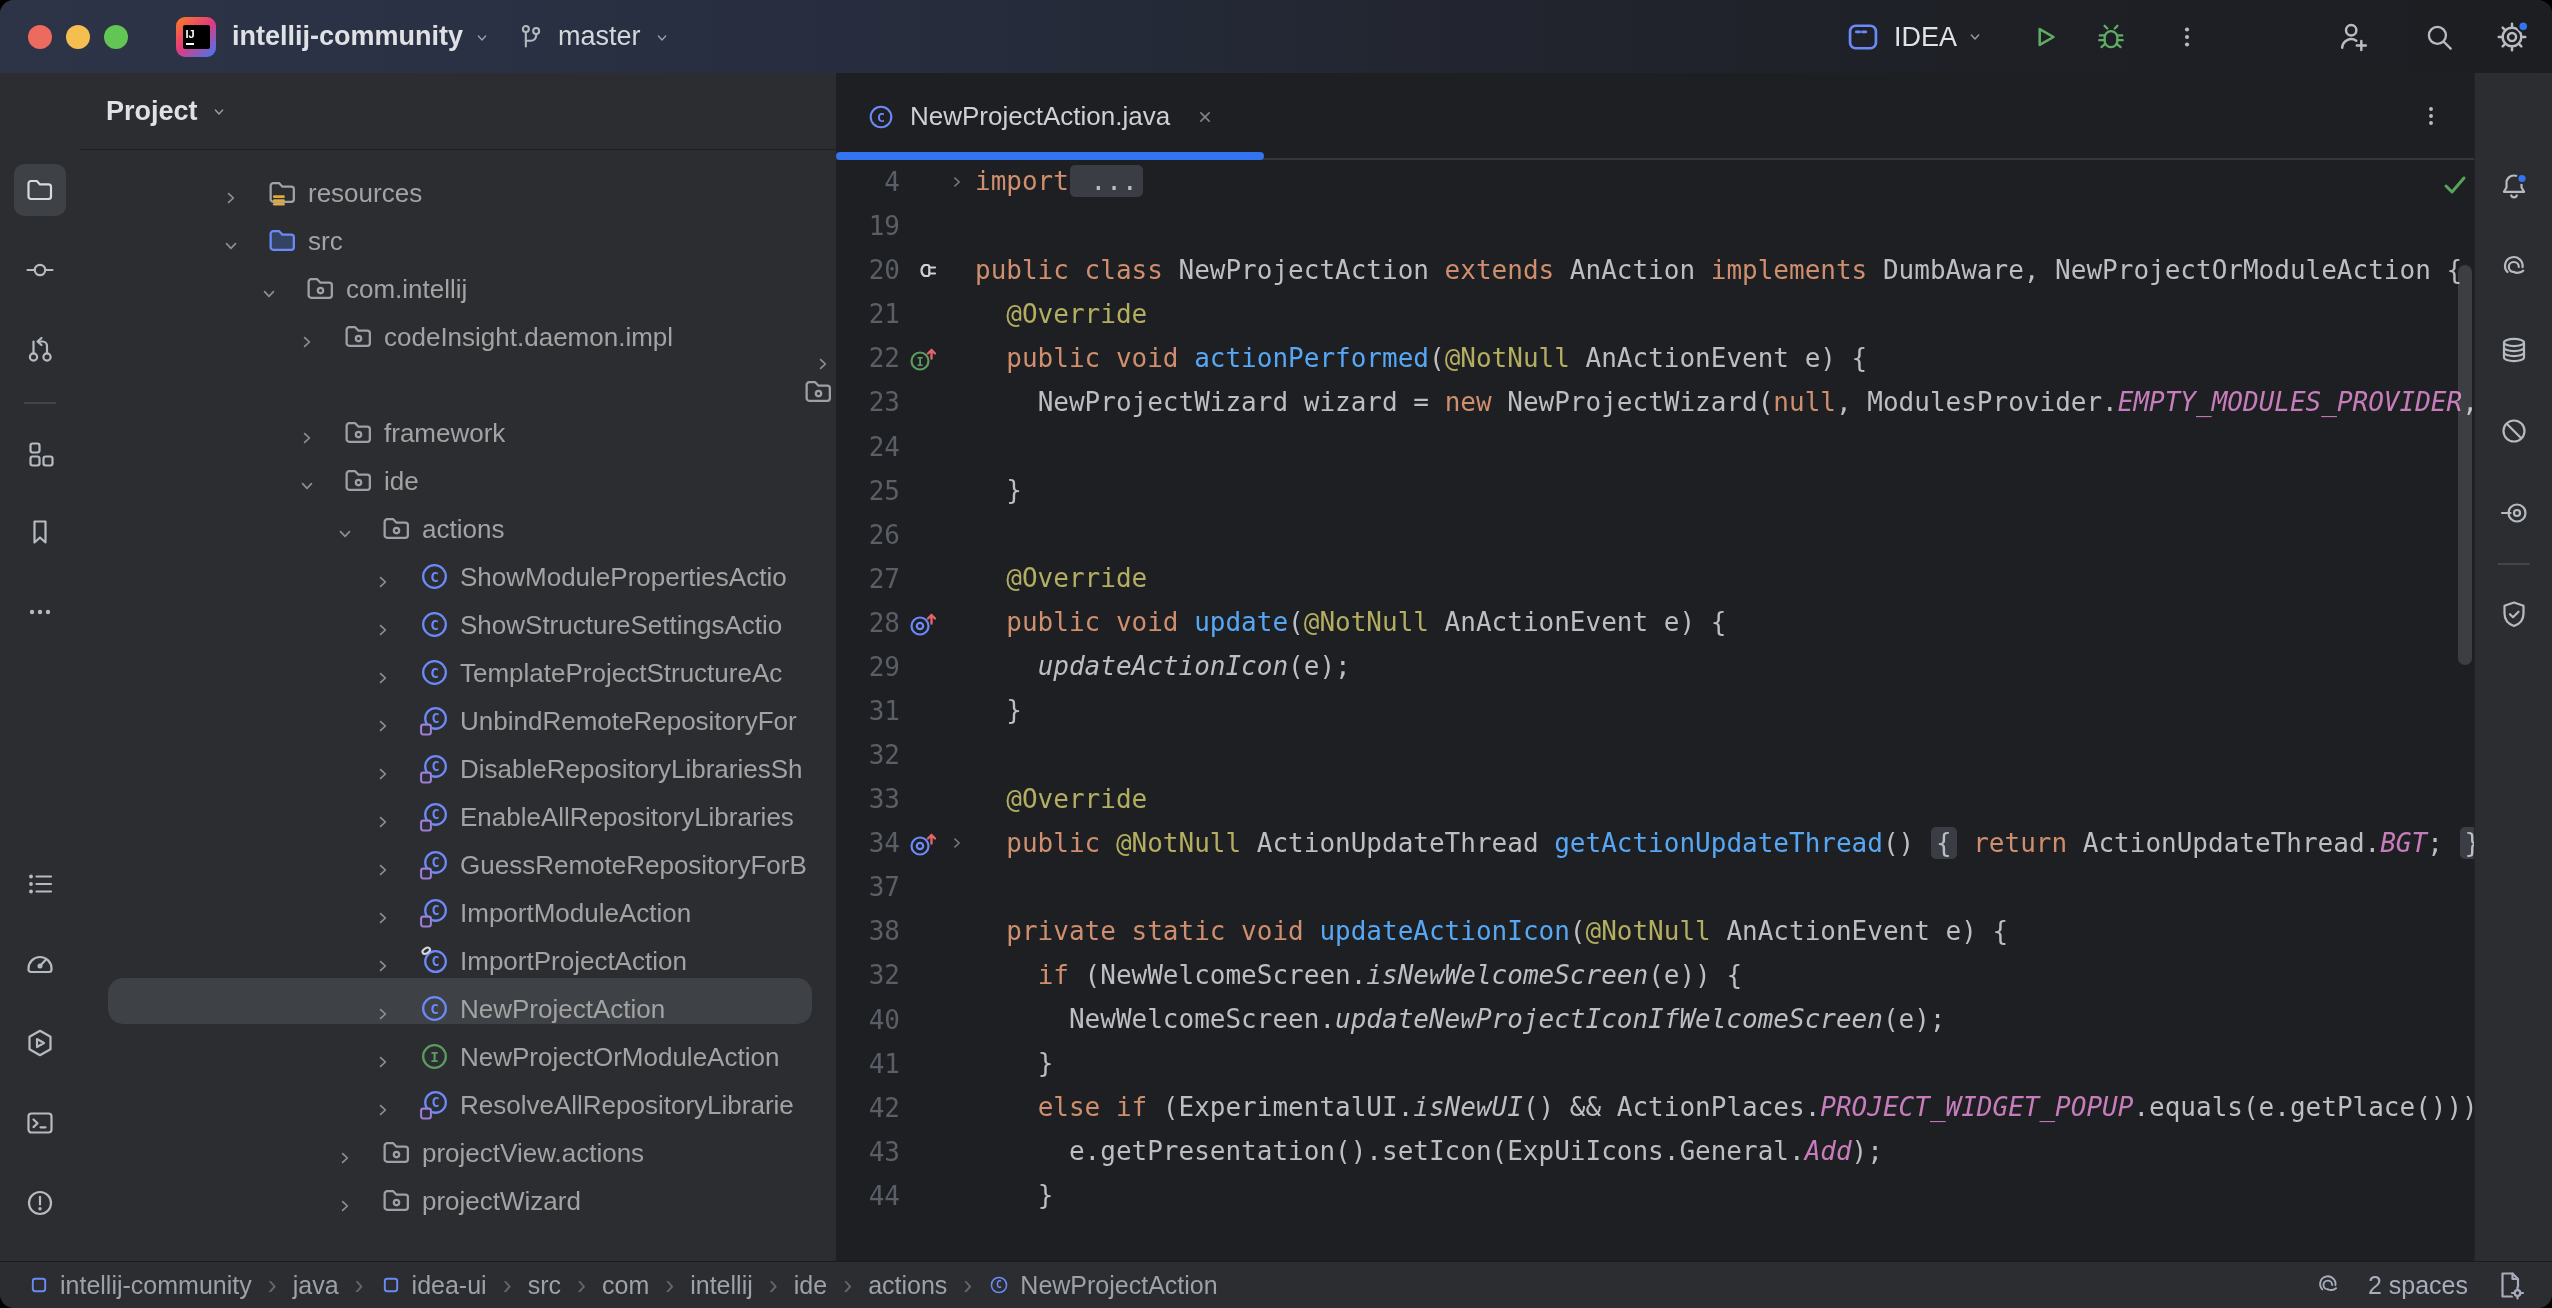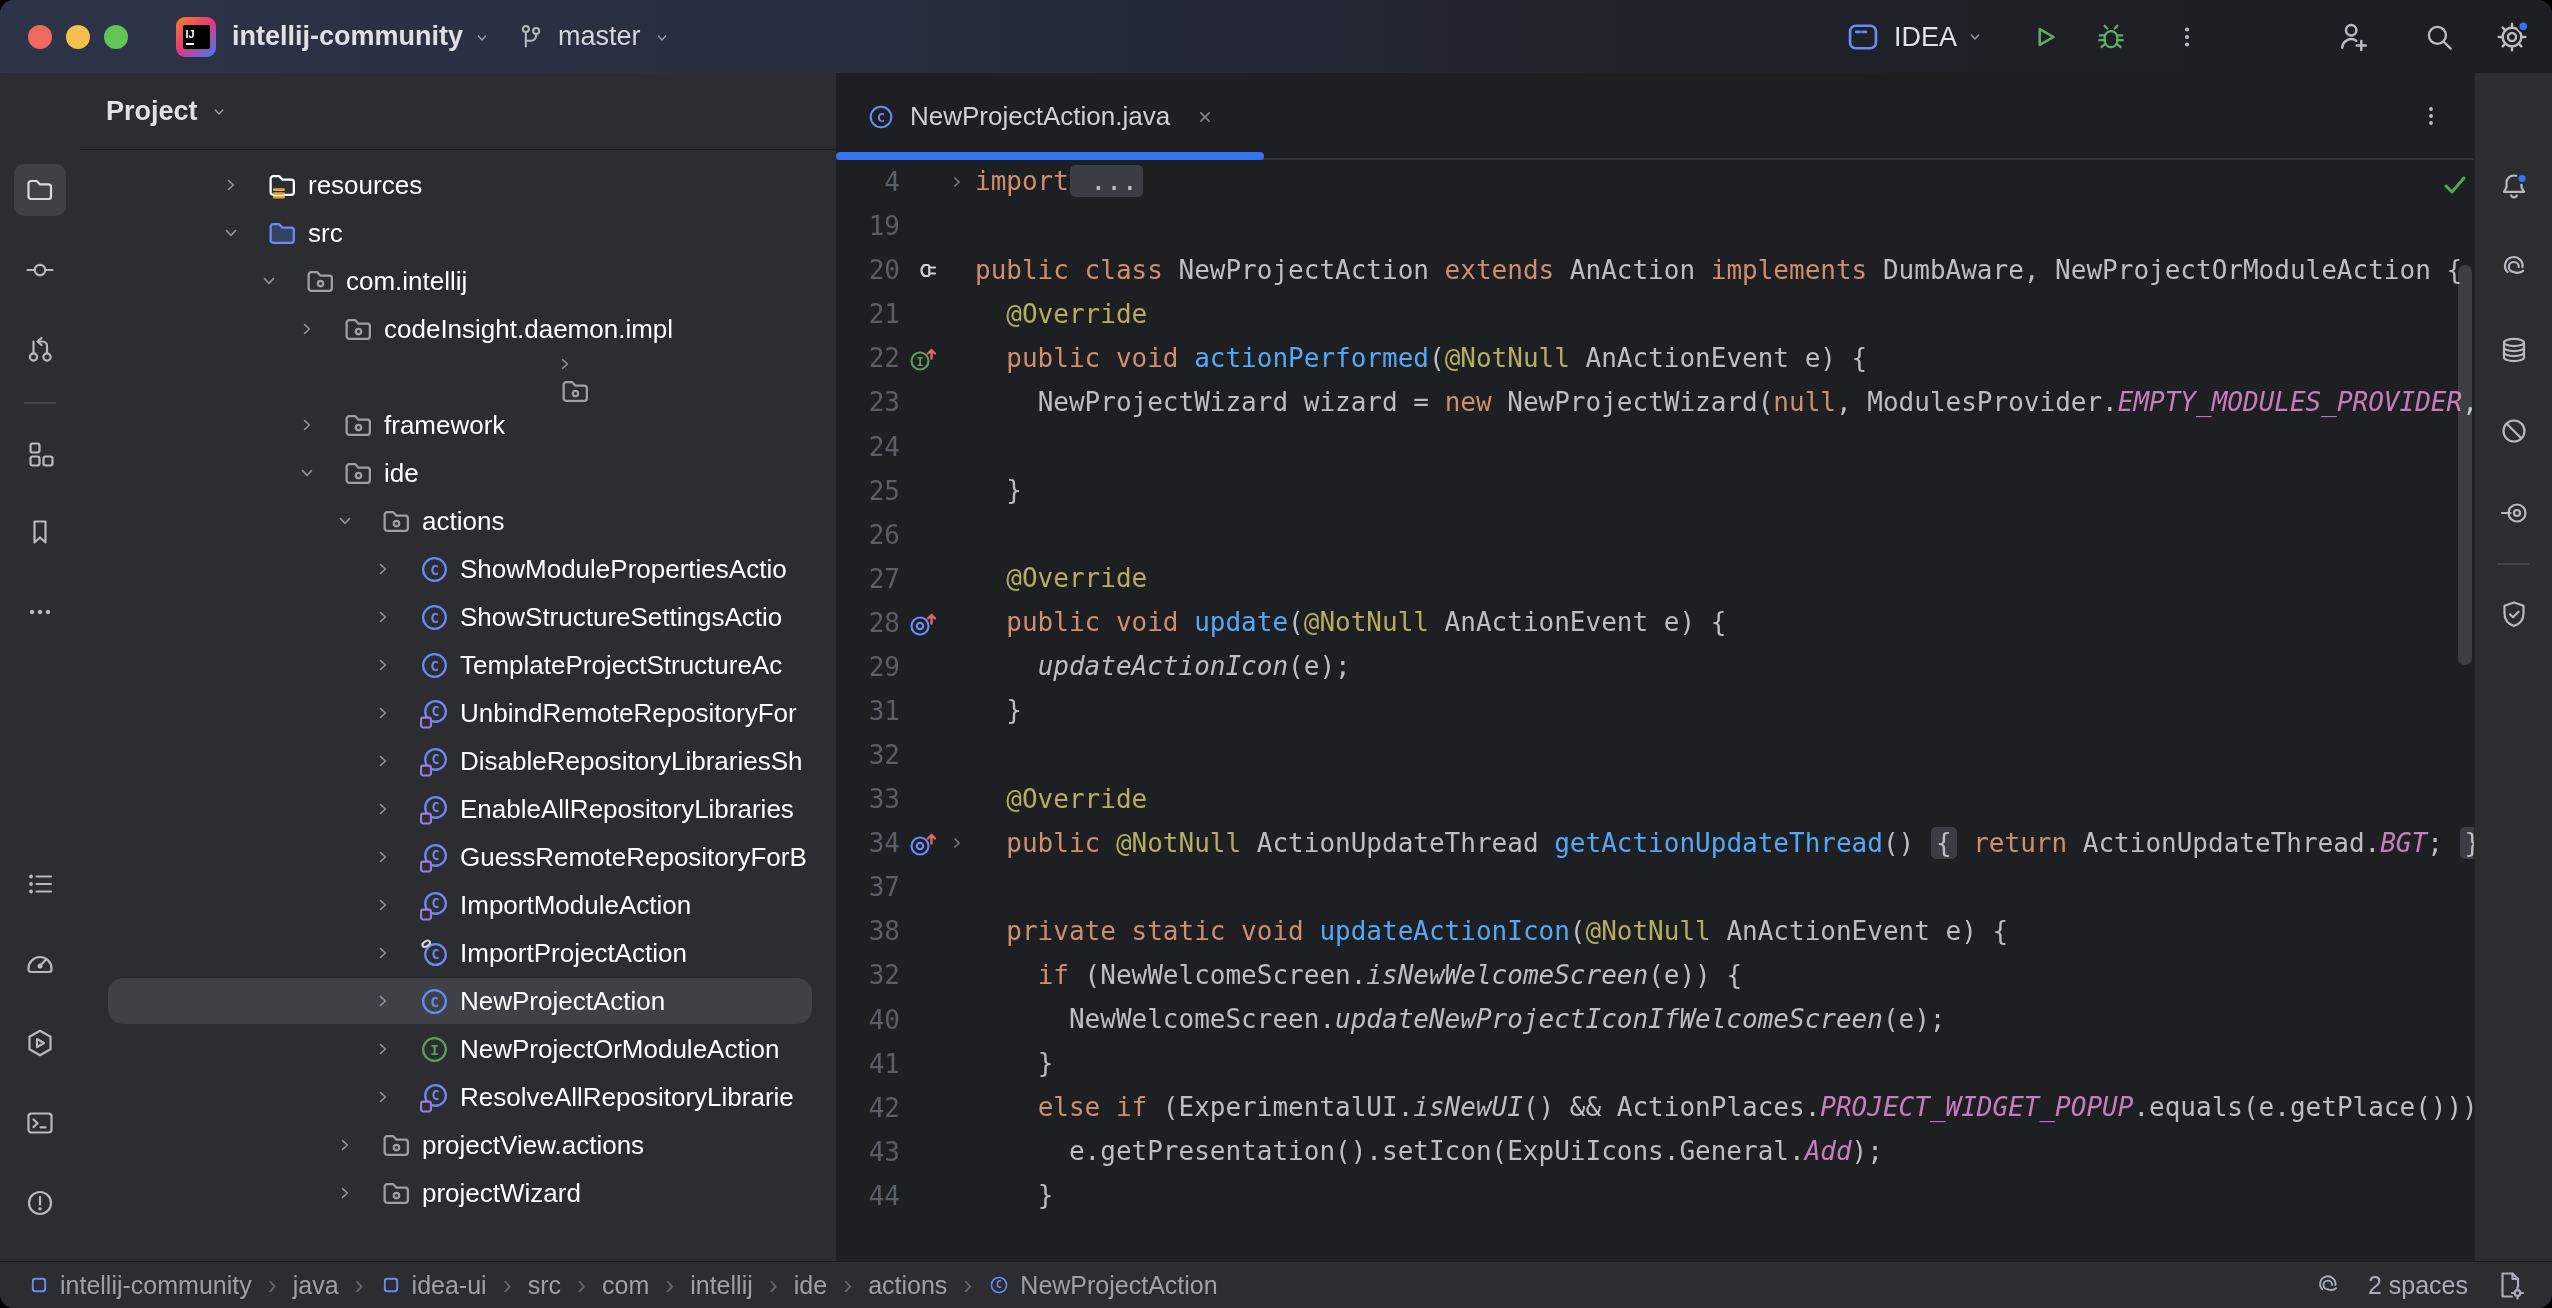--- a/index.html
+++ b/index.html
@@ -43,21 +43,21 @@
   .stripe-btn{position:absolute;left:50%;transform:translate(-50%,-50%);width:52px;height:52px;
     border-radius:10px;display:flex;align-items:center;justify-content:center;color:#B6BAC1;cursor:pointer;}
   .stripe-btn.active{background:#3E4145;color:#D8DADF;}
   .stripe-divider{position:absolute;left:50%;transform:translate(-50%,-50%);width:32px;height:2px;background:#43454A;}
 
   
   #project-panel{position:absolute;left:80px;top:73px;width:756px;height:1189px;background:#2B2D30;overflow:hidden;}
   #project-header{height:77px;display:flex;align-items:center;padding-left:26px;gap:12px;
     color:#DFE1E5;font-size:27px;font-weight:600;border-bottom:1px solid #1E1F22;box-sizing:border-box;}
   #tree{position:absolute;top:77px;bottom:0;left:0;right:0;overflow:hidden;padding-top:11px;}
-  .tree-row{position:relative;height:48px;display:flex;align-items:center;font-size:26px;color:#ffffff;white-space:nowrap;}
+  .tree-row{position:relative;height:48px;display:flex;align-items:flex-end;font-size:26px;color:#a3a3a3;white-space:nowrap;}
   .tree-row>*{position:relative;}
   .tree-hl{position:absolute;left:28px;right:24px;top:1px;height:46px;border-radius:15px;background:#3E4145;}
   .tree-chev{width:26px;display:flex;justify-content:center;color:#8C9098;flex:none;}
   .tree-icon{width:36px;margin-left:20px;display:flex;justify-content:center;flex:none;}
   .tree-label{margin-left:8px;overflow:hidden;}
 
   
   #editor{position:absolute;left:836px;top:73px;width:1639px;height:1189px;background:#1E1F22;overflow:hidden;}
   #tabbar{position:absolute;top:0;left:0;right:0;height:87px;}
   #tabbar::after{content:"";position:absolute;left:0;right:0;bottom:0;height:2px;background:#35373C;}

